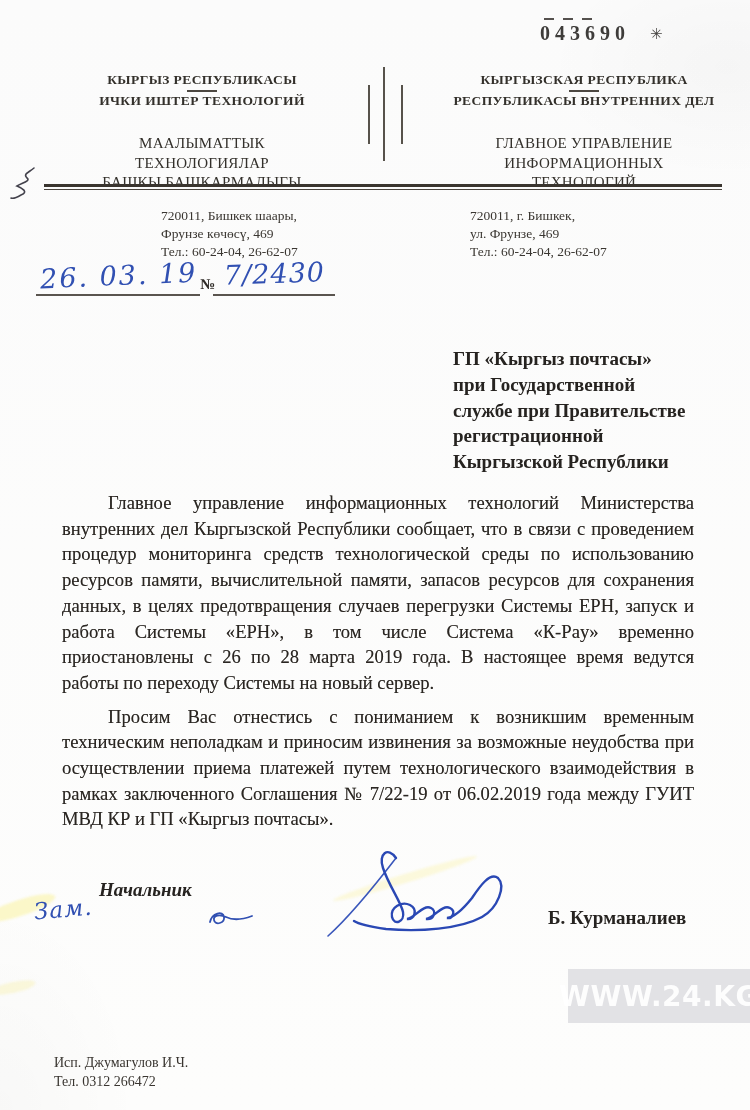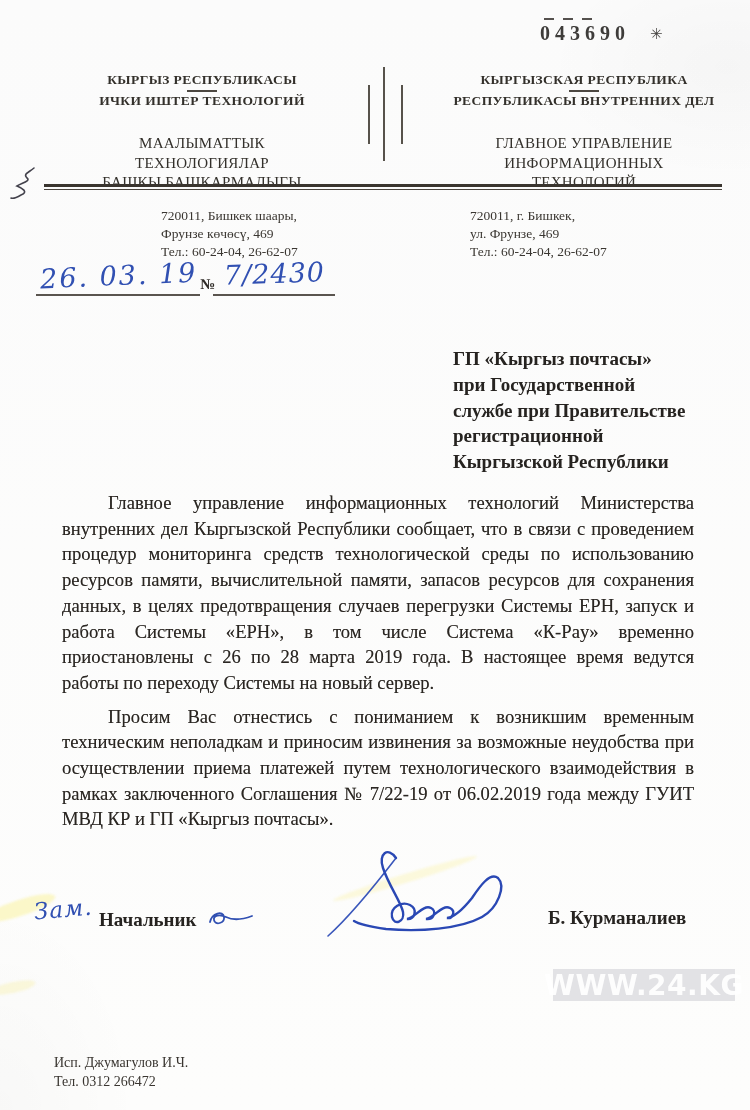--- a/index.html
+++ b/index.html
@@ -53,28 +53,28 @@
 
   
   .recipient{left:453px;top:302px;width:286px;font-size:19px;font-weight:bold;line-height:25.8px;color:#262320;margin-top:44px;}
 
   
   .body-text{left:54px;top:482px;width:648px;font-size:18.6px;line-height:25.7px;text-align:justify;color:#2a2622;text-shadow:0 0 0.4px rgba(40,35,30,0.45);}
   .body-text p{margin:8px;text-indent:46px;}
 
   
   .sig-zam{left:34px;top:896px;font-size:23px;transform:rotate(-5deg);letter-spacing:1px;}
-  .sig-title{left:99px;top:909px;font-size:19px;font-weight:bold;color:#262320;}
+  .sig-title{left:99px;top:879px;font-size:19px;font-weight:bold;color:#262320;font-style:italic;}
   .sig-name{left:548px;top:907px;width:168px;text-align:left;font-size:19px;font-weight:bold;color:#262320;}
   .sig-svg{left:320px;top:846px;}
   .paraph-svg{left:206px;top:908px;}
   .scribble-svg{left:8px;top:164px;}
 
   
-  .watermark{left:553px;top:969px;width:182px;height:32px;background:#e2e2e5;display:flex;align-items:center;justify-content:center;}
+  .watermark{left:568px;top:969px;width:182px;height:54px;background:#e2e2e5;display:flex;align-items:center;justify-content:center;}
   .watermark span{font-family:"DejaVu Sans","Liberation Sans",sans-serif;font-weight:bold;font-size:28px;letter-spacing:0.5px;color:rgba(255,255,255,0.93);}
 
   
   .executor{left:54px;top:1053px;font-size:14px;line-height:19px;color:#393530;}
 
   
   .blob{border-radius:50%;pointer-events:none;}
   .blob1{left:-18px;top:900px;width:75px;height:16px;background:rgba(250,242,158,0.55);transform:rotate(-18deg);filter:blur(1px);}
   .blob2{left:-10px;top:982px;width:46px;height:11px;background:rgba(248,240,166,0.38);transform:rotate(-12deg);filter:blur(1px);}
   .blob3{left:330px;top:874px;width:150px;height:9px;background:rgba(251,244,176,0.42);transform:rotate(-17deg);filter:blur(1.2px);}

